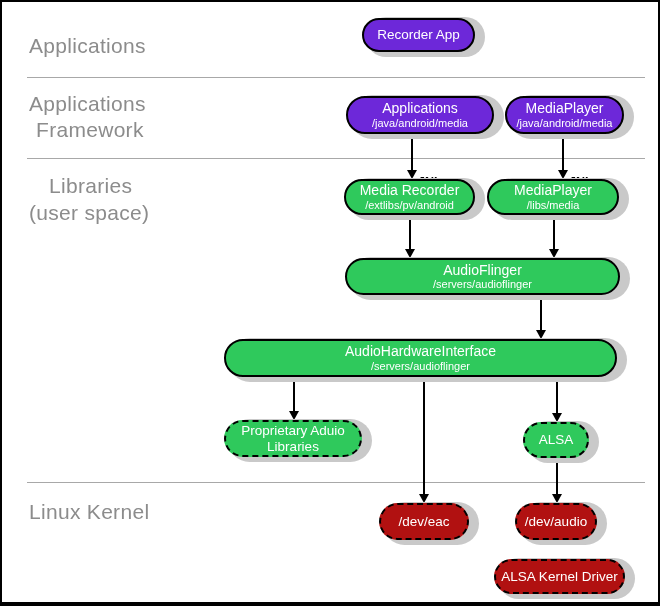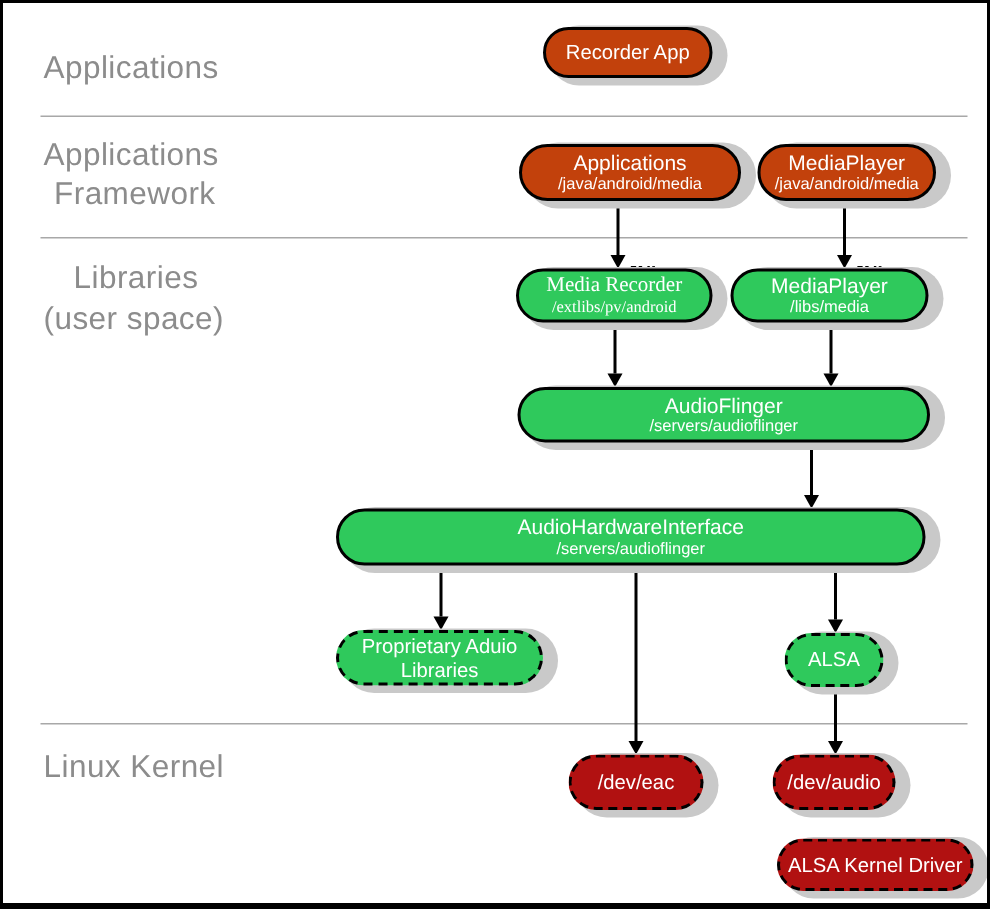--- a/index.html
+++ b/index.html
@@ -11,21 +11,21 @@
     position:absolute;color:#8c8c8c;font-size:21px;line-height:26px;letter-spacing:.3px;
     white-space:pre;
   }
   .divider{position:absolute;left:25px;width:618px;height:1px;background:#a8a8a8;}
   .node{
     position:absolute;box-sizing:border-box;border:2px solid #000;border-radius:20px;
     color:#fff;display:flex;flex-direction:column;align-items:center;justify-content:center;
     text-align:center;line-height:1.12;box-shadow:7px 2px 0 3px #c9c9c9;
   }
   .node.dashed{border-style:dashed;}
-  .blue{background:#c2410c;}
+  .blue{background:#6d28d9;}
   .green{background:#2fc95c;}
   .red{background:#b11111;}
   .title{font-size:13.5px;}
   .title-lg{font-size:14px;}
   .path{font-size:11px;}
   .vline{position:absolute;width:1.5px;background:#000;}
   .arrowhead{
     position:absolute;width:0;height:0;
     border-left:5px solid transparent;border-right:5px solid transparent;
     border-top:9px solid #000;
@@ -83,21 +83,21 @@
 
   <div class="node blue" style="left:344px;top:94px;width:148px;height:38px;">
     <span class="title-lg">Applications</span>
     <span class="path">/java/android/media</span>
   </div>
   <div class="node blue" style="left:503px;top:94px;width:119px;height:38px;">
     <span class="title-lg">MediaPlayer</span>
     <span class="path">/java/android/media</span>
   </div>
 
-  <div class="node green" style="left:342px;top:177px;width:131px;height:36px;font-family:Liberation Serif, serif;">
+  <div class="node green" style="left:342px;top:177px;width:131px;height:36px;">
     <span class="title-lg">Media Recorder</span>
     <span class="path">/extlibs/pv/android</span>
   </div>
   <div class="node green" style="left:485px;top:177px;width:132px;height:36px;">
     <span class="title-lg">MediaPlayer</span>
     <span class="path">/libs/media</span>
   </div>
   <div class="node green" style="left:343px;top:256px;width:275px;height:37px;">
     <span class="title-lg">AudioFlinger</span>
     <span class="path">/servers/audioflinger</span>
@@ -113,17 +113,17 @@
   <div class="node green dashed" style="left:521px;top:420px;width:66px;height:36px;">
     <span class="title">ALSA</span>
   </div>
 
   <div class="node red dashed" style="left:377px;top:501px;width:90px;height:37px;">
     <span class="title">/dev/eac</span>
   </div>
   <div class="node red dashed" style="left:513px;top:501px;width:82px;height:37px;">
     <span class="title">/dev/audio</span>
   </div>
-  <div class="node red dashed" style="left:516px;top:557px;width:131px;height:35px;">
+  <div class="node red dashed" style="left:492px;top:557px;width:131px;height:35px;">
     <span class="title">ALSA Kernel Driver</span>
   </div>
 
 </div>
 
 </body></html>

